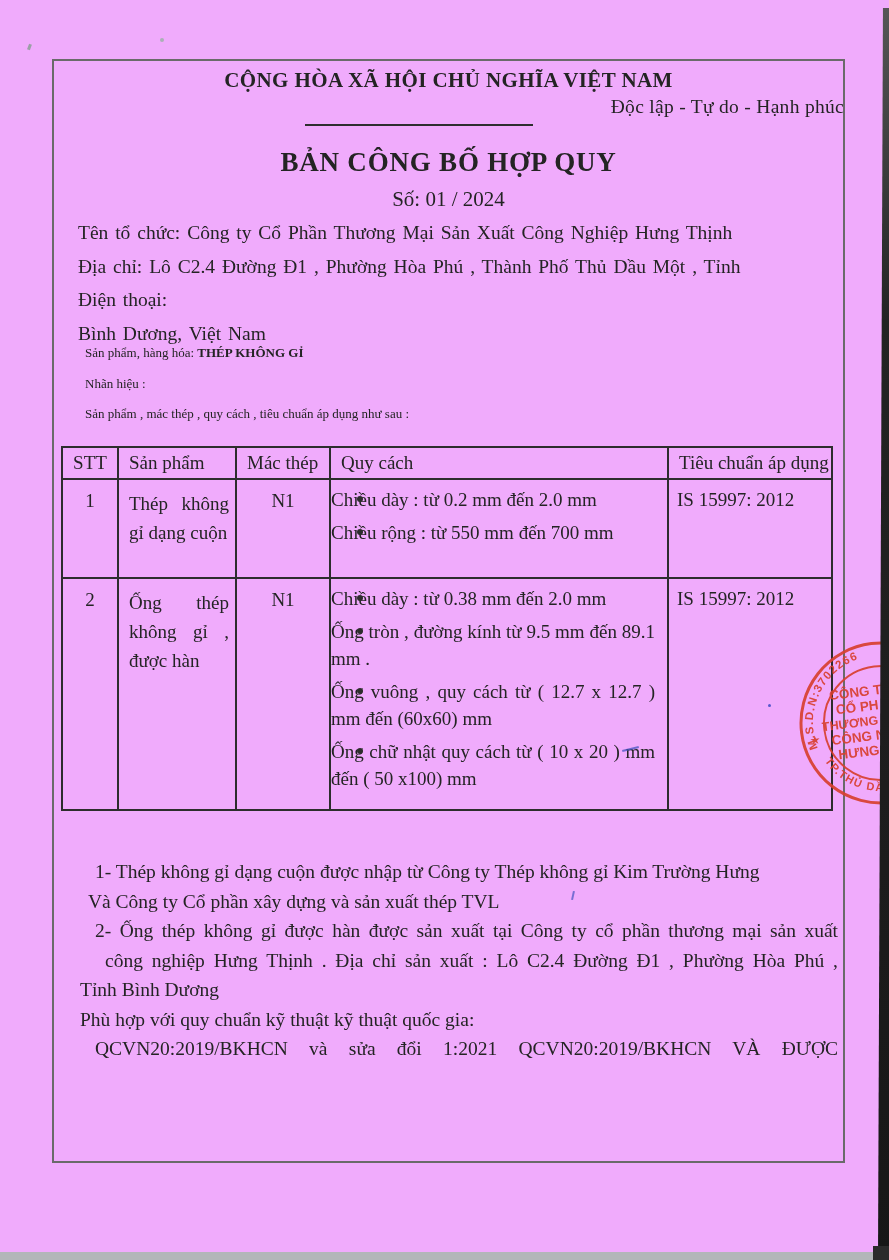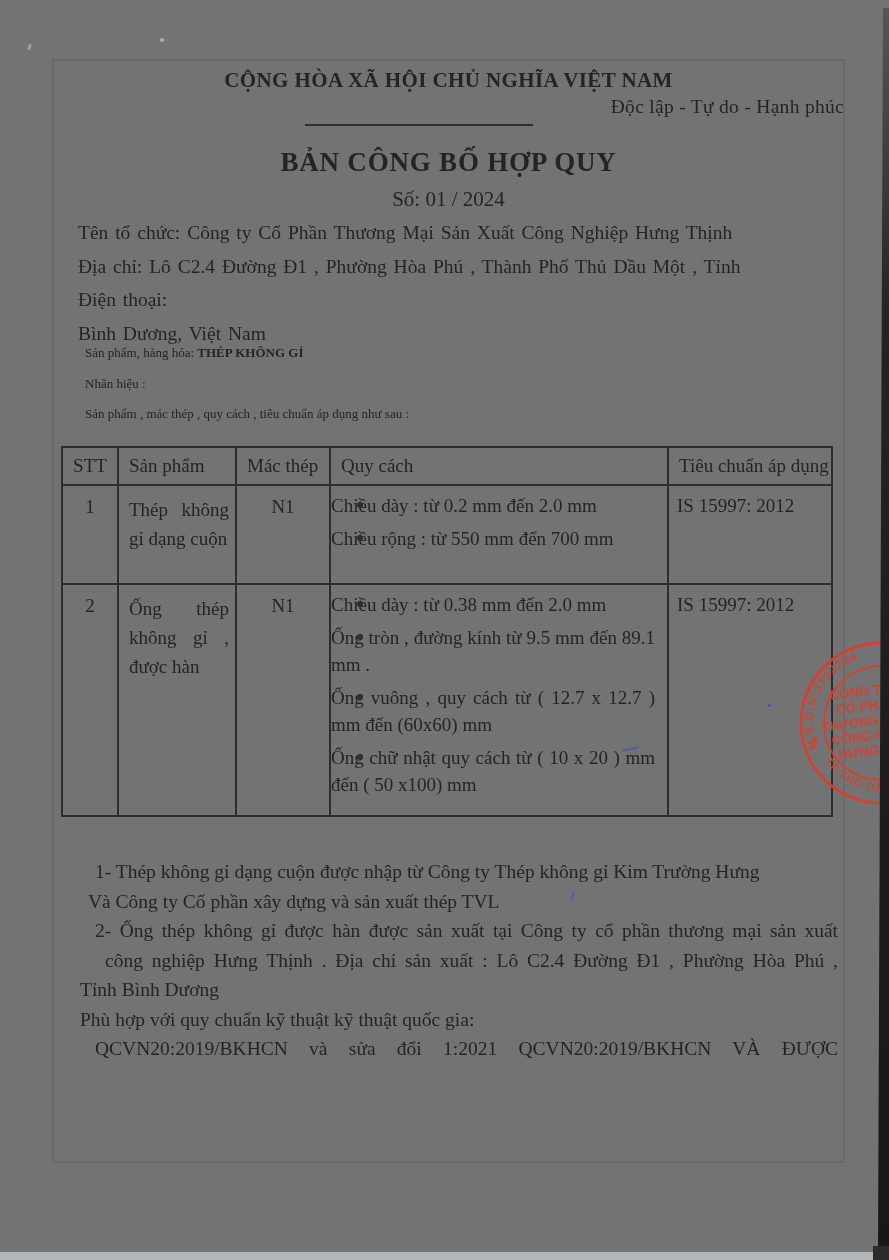--- a/index.html
+++ b/index.html
@@ -1,38 +1,38 @@
 <!DOCTYPE html>
 <html><head>
 <meta charset="utf-8">
 <style>
   html,body{margin:0;padding:0;background:#e9e9e9;}
   .scan{
     position:relative;width:889px;height:1260px;overflow:hidden;
-    background:#737373;color:#242424;
+    background:#f0abfc;color:#242424;
     font-family:"Liberation Serif","DejaVu Serif",serif;
   }
   .abs{position:absolute;}
   .centered{left:53px;width:791px;text-align:center;}
 
   #country-title{top:68px;font-size:21px;font-weight:bold;letter-spacing:.4px;}
   #motto{top:96px;font-size:19.5px;font-weight:normal;letter-spacing:.3px;text-align:right;}
   #motto-underline{left:305px;top:124px;width:228px;height:2px;background:#2e2e2e;}
   #doc-title{top:147px;font-size:27px;font-weight:bold;letter-spacing:.8px;}
   #doc-number{top:187px;font-size:21px;}
 
   #org-block{left:78px;top:216px;width:722px;font-size:19.5px;line-height:33.5px;word-spacing:2px;}
   #product-block{left:85px;top:338px;width:720px;font-size:13px;line-height:30.5px;}
   .bold{font-weight:bold;}
 
   #page-border{left:52px;top:59px;width:789px;height:1100px;border:2px solid #6a6a6a;}
 
   #main-table{position:absolute;left:61px;top:446px;border-collapse:collapse;table-layout:fixed;font-size:19px;}
   #main-table th,#main-table td{border:2px solid #2d2d2d;vertical-align:top;font-weight:normal;}
-  #main-table thead tr{height:38px;}
+  #main-table thead tr{height:32px;}
   #main-table th{white-space:nowrap;vertical-align:middle;text-align:left;padding:0 0 0 10px;}
   #main-table th.h-stt{text-align:center;padding:0;}
   .r1{height:99px;}
   .r2{height:232px;}
   td.stt{text-align:center;padding-top:10px;}
   td.sp{padding:9px 6px 0 10px;text-align:justify;line-height:29px;}
   td.mt{text-align:center;padding-top:10px;}
   td.qc{padding:6px 8px 0 0;}
   td.tc{padding:9px 0 0 8px;white-space:nowrap;font-family:Liberation Serif, serif;}
   .qc-wrap{overflow:hidden;}

